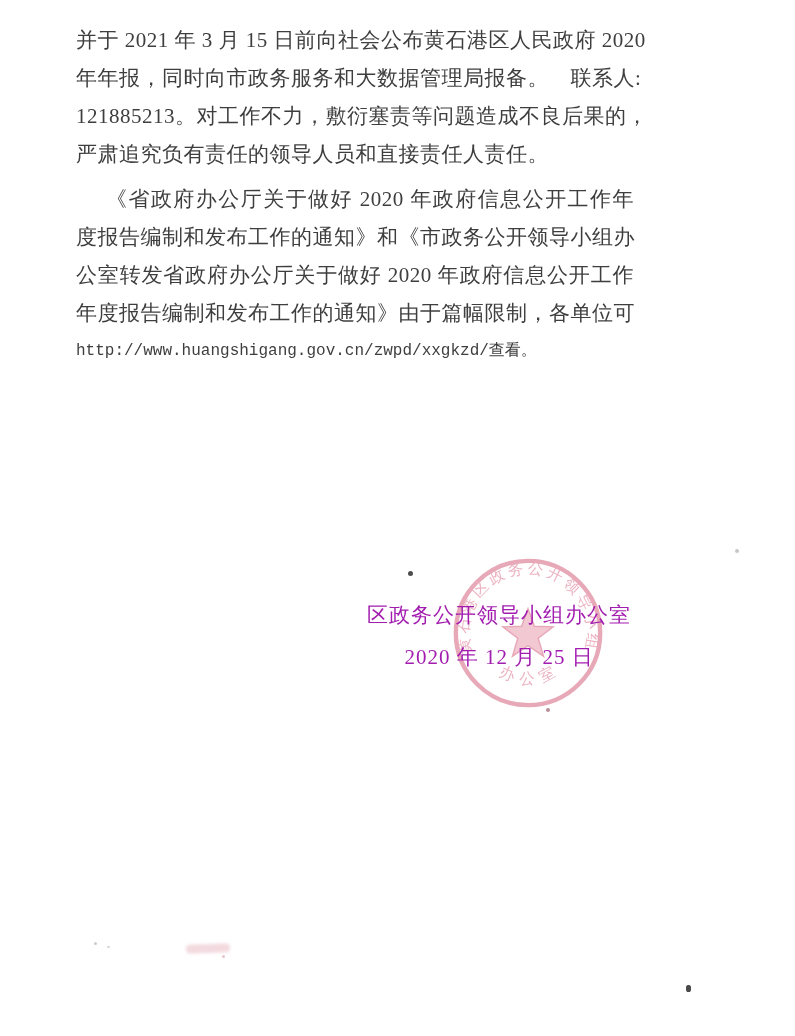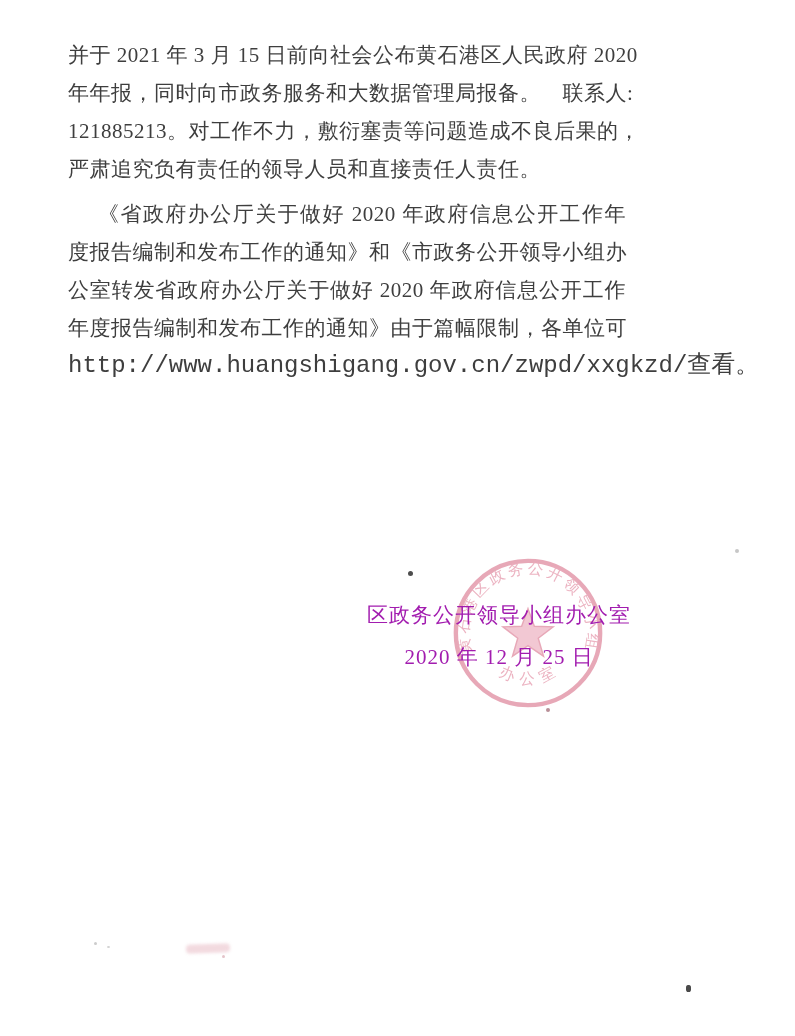--- a/index.html
+++ b/index.html
@@ -3,33 +3,32 @@
 <meta charset="utf-8">
 <style>
   html,body { margin:0; padding:0; background:#ffffff; }
   .page {
     position:relative; width:795px; height:1036px;
     background:#ffffff; overflow:hidden;
     font-family:"Liberation Serif","DejaVu Serif",serif;
     color:#3e3e3e;
   }
   .textblock {
-    position:absolute; left:68px; top:21px; width:558px;
+    position:absolute; left:76px; top:21px; width:558px;
     font-size:21px;
-    margin-top:15px;
   }
   .line {
     line-height:38px; height:38px;
     text-align:justify; text-align-last:justify;
     white-space:nowrap; letter-spacing:0.5px;
   }
   .line.end { text-align-last:left; }
   .line.indent { text-indent:30px; }
   .para2 { margin-top:7px; }
-  .line.url { font-family:"Liberation Mono","DejaVu Sans Mono",monospace; font-size:24px; letter-spacing:0; }
+  .line.url { font-family:"Liberation Mono","DejaVu Sans Mono",monospace; font-size:16px; letter-spacing:0; }
   .signature {
     position:absolute; left:299px; top:597px; width:400px;
     text-align:center; z-index:2; font-size:21px; color:#a21caf;
   }
   .sig-org { line-height:36px; letter-spacing:1px; }
   .sig-date { line-height:36px; margin-top:6px; letter-spacing:1px; }
   .seal {
     position:absolute; left:450px; top:555px; width:156px; height:156px;
     z-index:1; opacity:0.92;
   }

